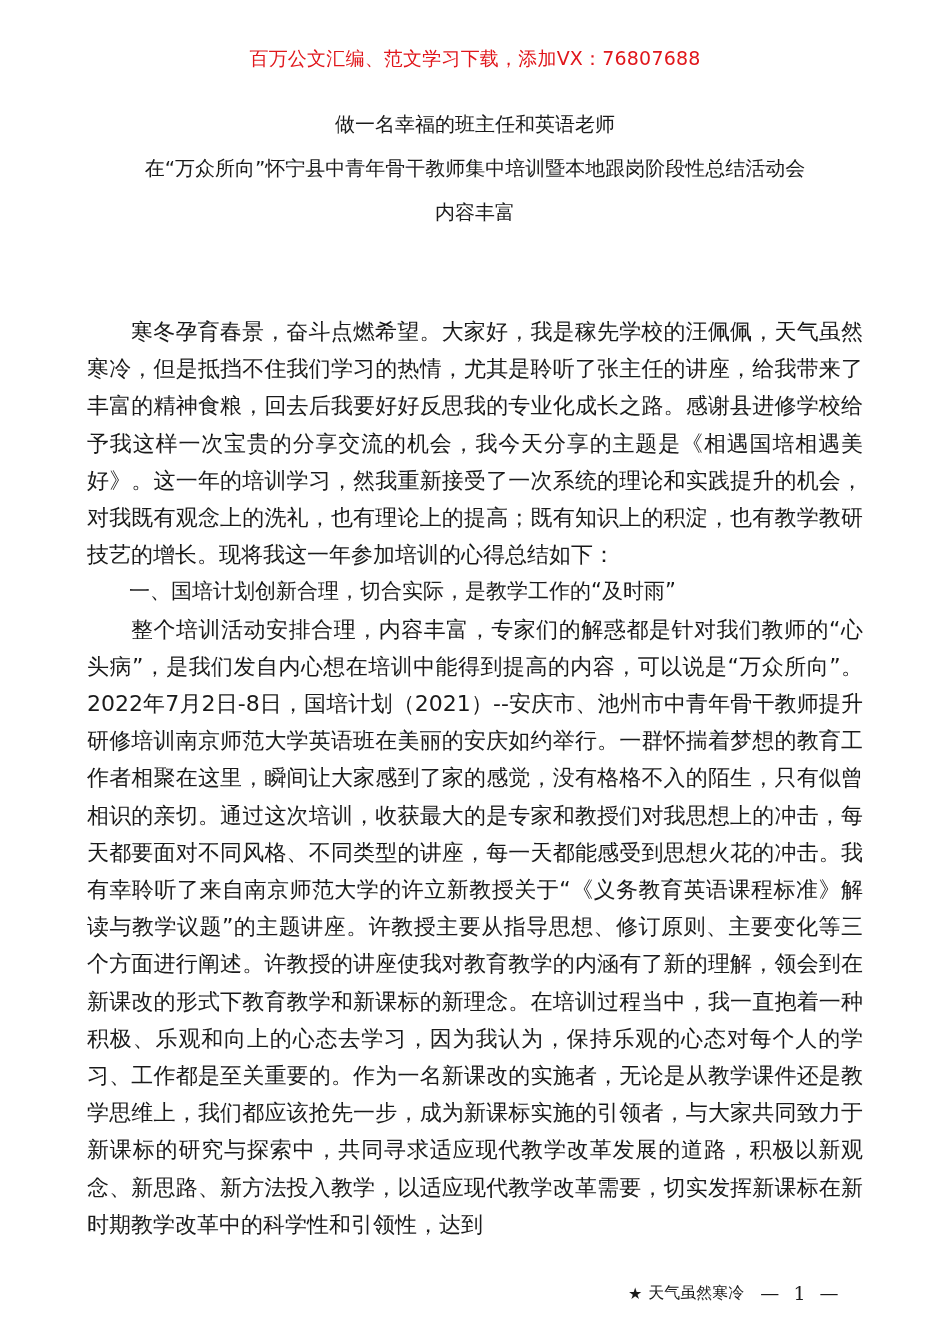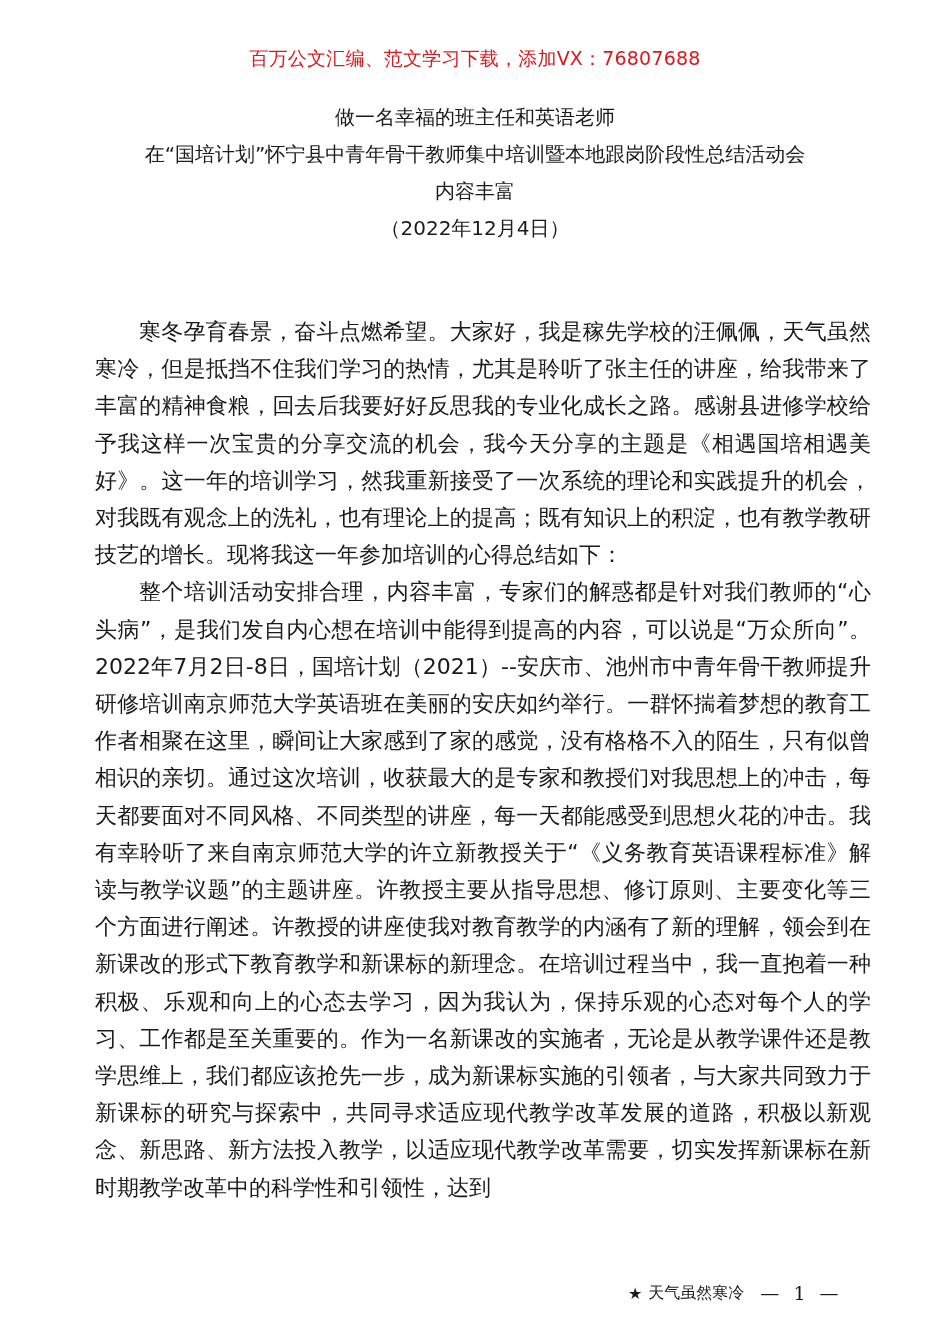--- a/index.html
+++ b/index.html
@@ -27,31 +27,30 @@
     }
     .title-block {
       position: absolute;
       top: 98px;
       left: 60px;
       width: 830px;
       text-align: center;
       font-size: 20px;
       line-height: 36px;
     }
-    .title-block div { margin: 1px; }
+    .title-block div { margin: 8px; }
     .body-text {
       position: absolute;
       top: 313px;
       left: 87px;
       width: 776px;
       font-size: 22px;
       line-height: 37.2px;
       text-align: justify;
       text-justify: inter-character;
-      margin-left: 8px;
     }
     .body-text p {
       margin: 0;
       text-indent: 2em;
     }
     .body-text p.heading {
       text-indent: 2em;
       font-size: 21px;
     }
     .footer {
@@ -72,27 +71,27 @@
       margin-left: 10px;
     }
   </style>
 </head>
 <body>
 
 <div class="watermark">百万公文汇编、范文学习下载，添加VX：76807688</div>
 
 <div class="title-block">
   <div>做一名幸福的班主任和英语老师</div>
-  <div>在“国培计划”怀宁县中青年骨干教师集中培训暨本地跟岗阶段性总结活动会</div>
+  <div>在“万众所向”怀宁县中青年骨干教师集中培训暨本地跟岗阶段性总结活动会</div>
   <div>内容丰富</div>
-  <div>（2022年12月4日）</div>
 </div>
 
 <div class="body-text">
   <p>寒冬孕育春景，奋斗点燃希望。大家好，我是稼先学校的汪佩佩，天气虽然寒冷，但是抵挡不住我们学习的热情，尤其是聆听了张主任的讲座，给我带来了丰富的精神食粮，回去后我要好好反思我的专业化成长之路。感谢县进修学校给予我这样一次宝贵的分享交流的机会，我今天分享的主题是《相遇国培相遇美好》。这一年的培训学习，然我重新接受了一次系统的理论和实践提升的机会，对我既有观念上的洗礼，也有理论上的提高；既有知识上的积淀，也有教学教研技艺的增长。现将我这一年参加培训的心得总结如下：</p>
+  <p class="heading">一、国培计划创新合理，切合实际，是教学工作的“及时雨”</p>
   <p>整个培训活动安排合理，内容丰富，专家们的解惑都是针对我们教师的“心头病”，是我们发自内心想在培训中能得到提高的内容，可以说是“万众所向”。2022年7月2日-8日，国培计划（2021）--安庆市、池州市中青年骨干教师提升研修培训南京师范大学英语班在美丽的安庆如约举行。一群怀揣着梦想的教育工作者相聚在这里，瞬间让大家感到了家的感觉，没有格格不入的陌生，只有似曾相识的亲切。通过这次培训，收获最大的是专家和教授们对我思想上的冲击，每天都要面对不同风格、不同类型的讲座，每一天都能感受到思想火花的冲击。我有幸聆听了来自南京师范大学的许立新教授关于“《义务教育英语课程标准》解读与教学议题”的主题讲座。许教授主要从指导思想、修订原则、主要变化等三个方面进行阐述。许教授的讲座使我对教育教学的内涵有了新的理解，领会到在新课改的形式下教育教学和新课标的新理念。在培训过程当中，我一直抱着一种积极、乐观和向上的心态去学习，因为我认为，保持乐观的心态对每个人的学习、工作都是至关重要的。作为一名新课改的实施者，无论是从教学课件还是教学思维上，我们都应该抢先一步，成为新课标实施的引领者，与大家共同致力于新课标的研究与探索中，共同寻求适应现代教学改革发展的道路，积极以新观念、新思路、新方法投入教学，以适应现代教学改革需要，切实发挥新课标在新时期教学改革中的科学性和引领性，达到</p>
 </div>
 
 <div class="footer">
   <span>★</span>
     <span>天气虽然寒冷</span>
   <span class="page-num">— 1 —</span>
 </div>
 
 </body></html>

